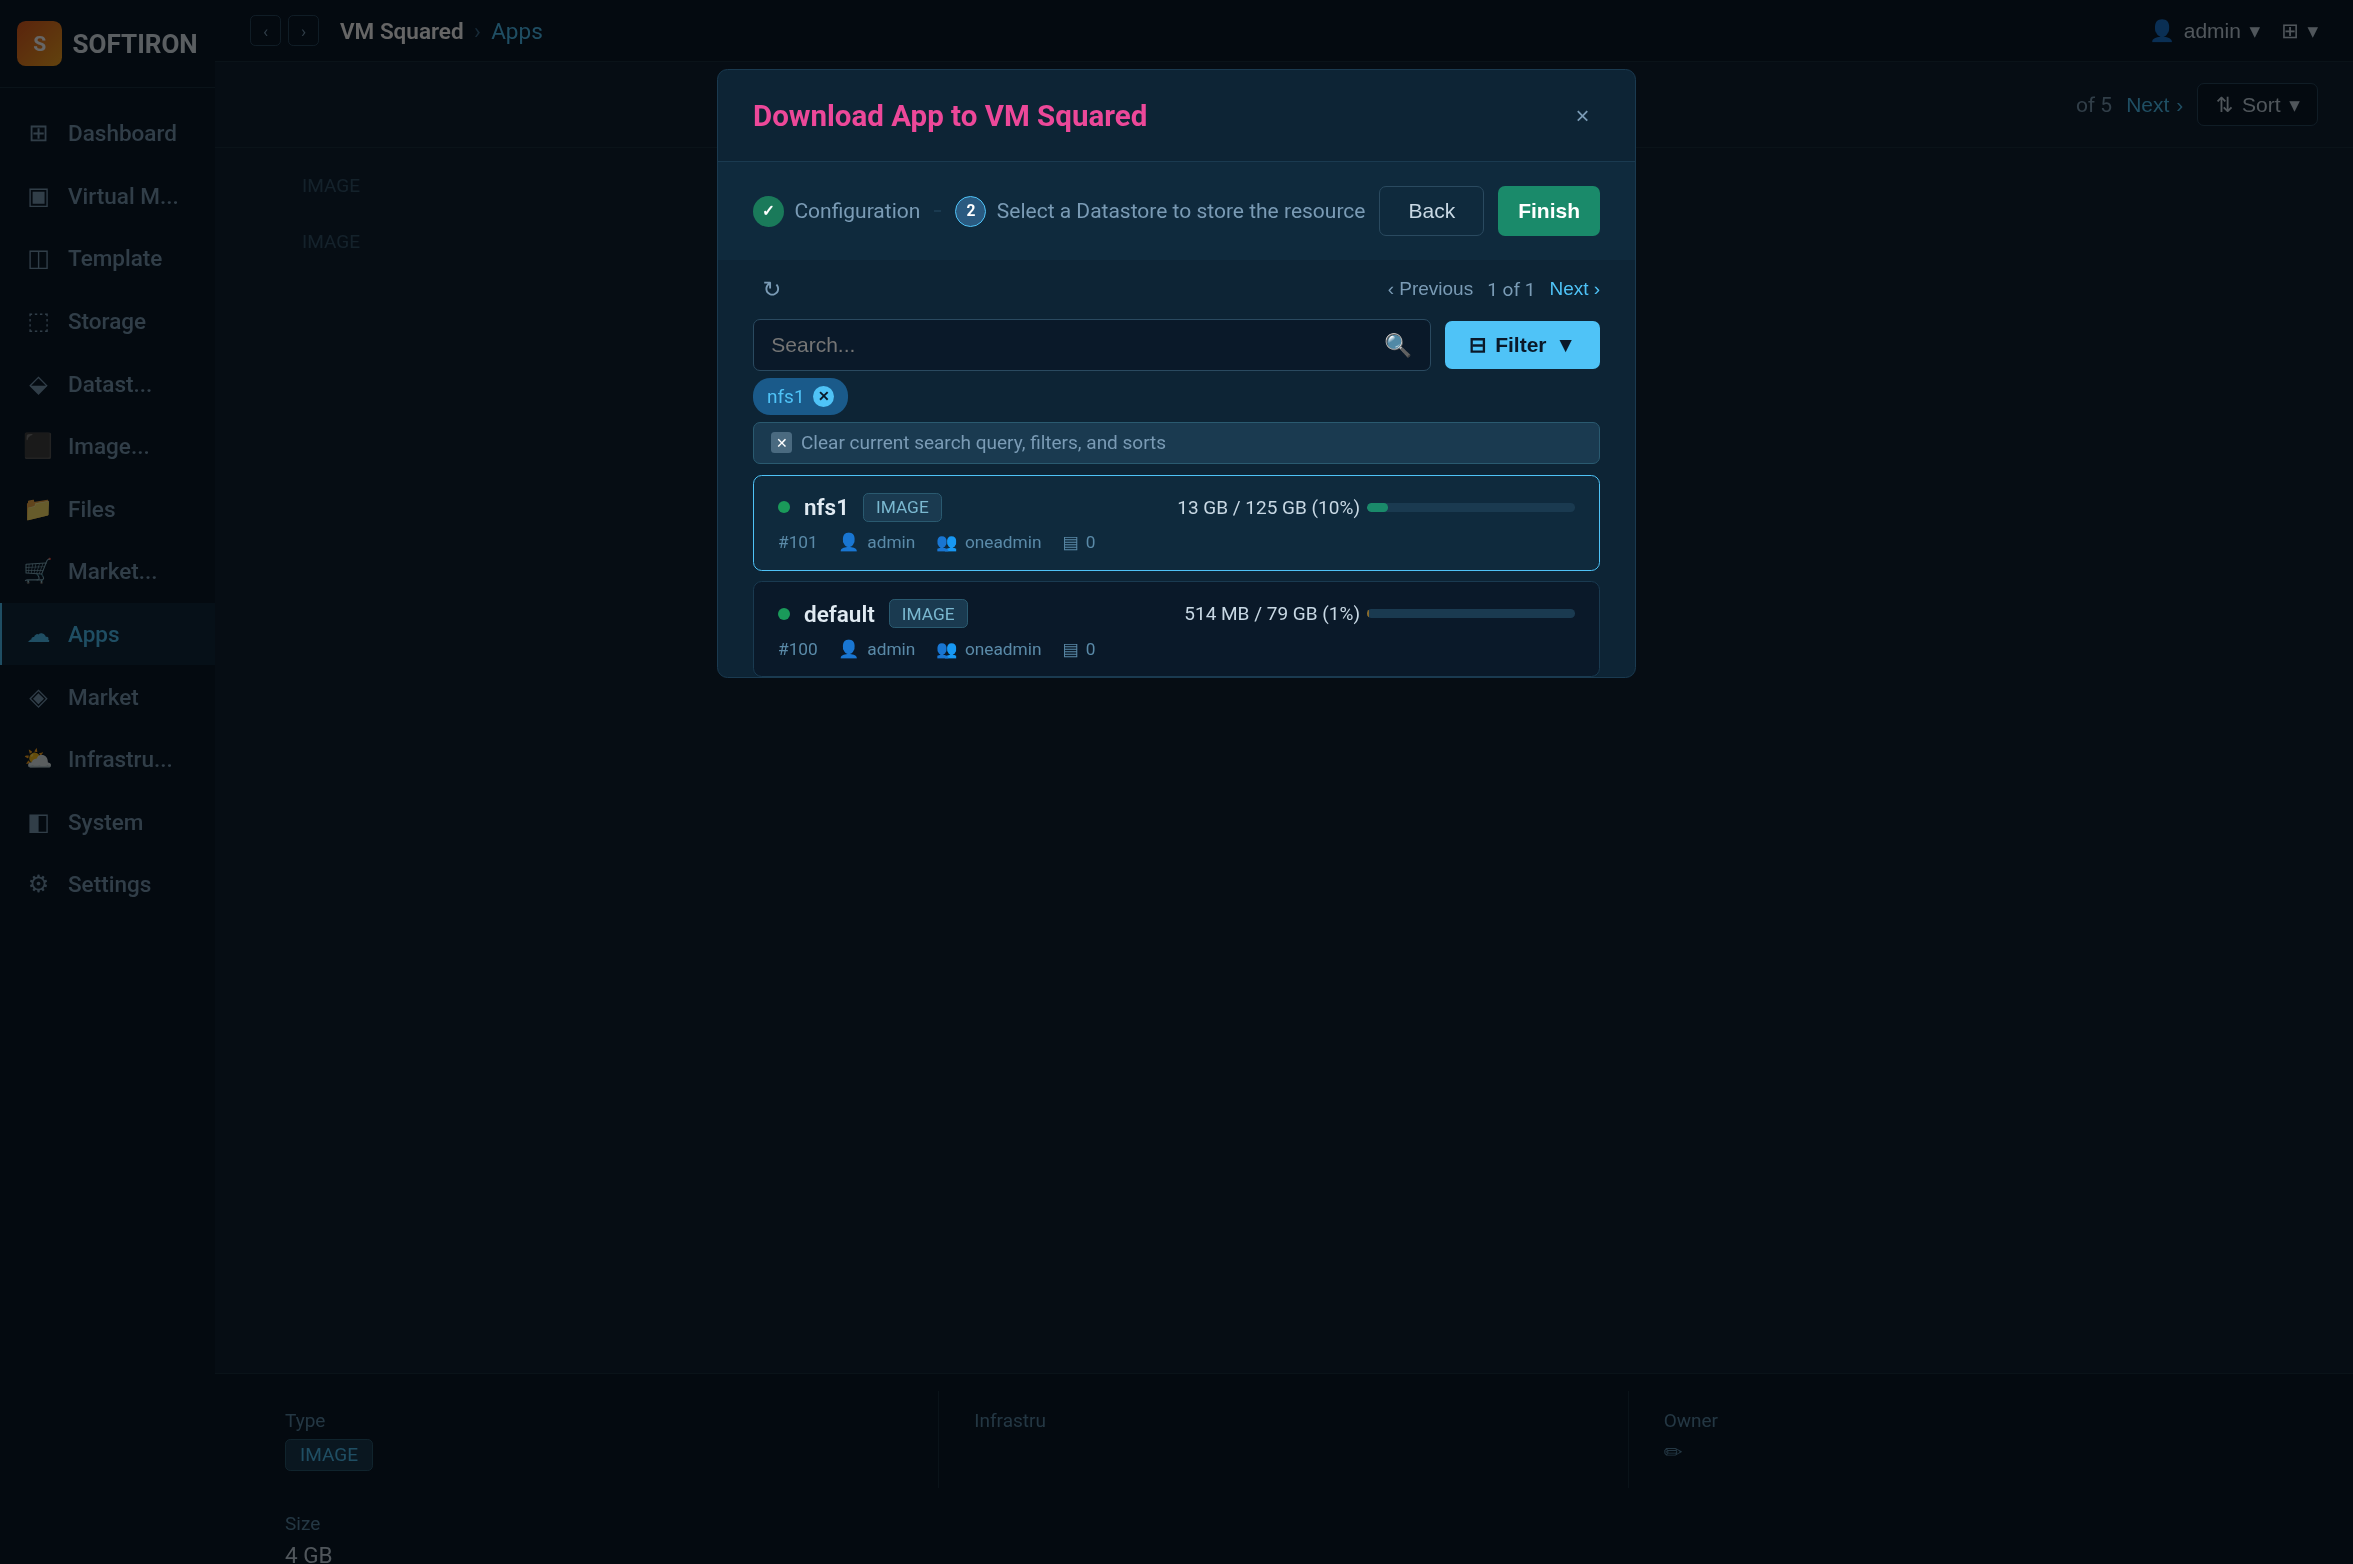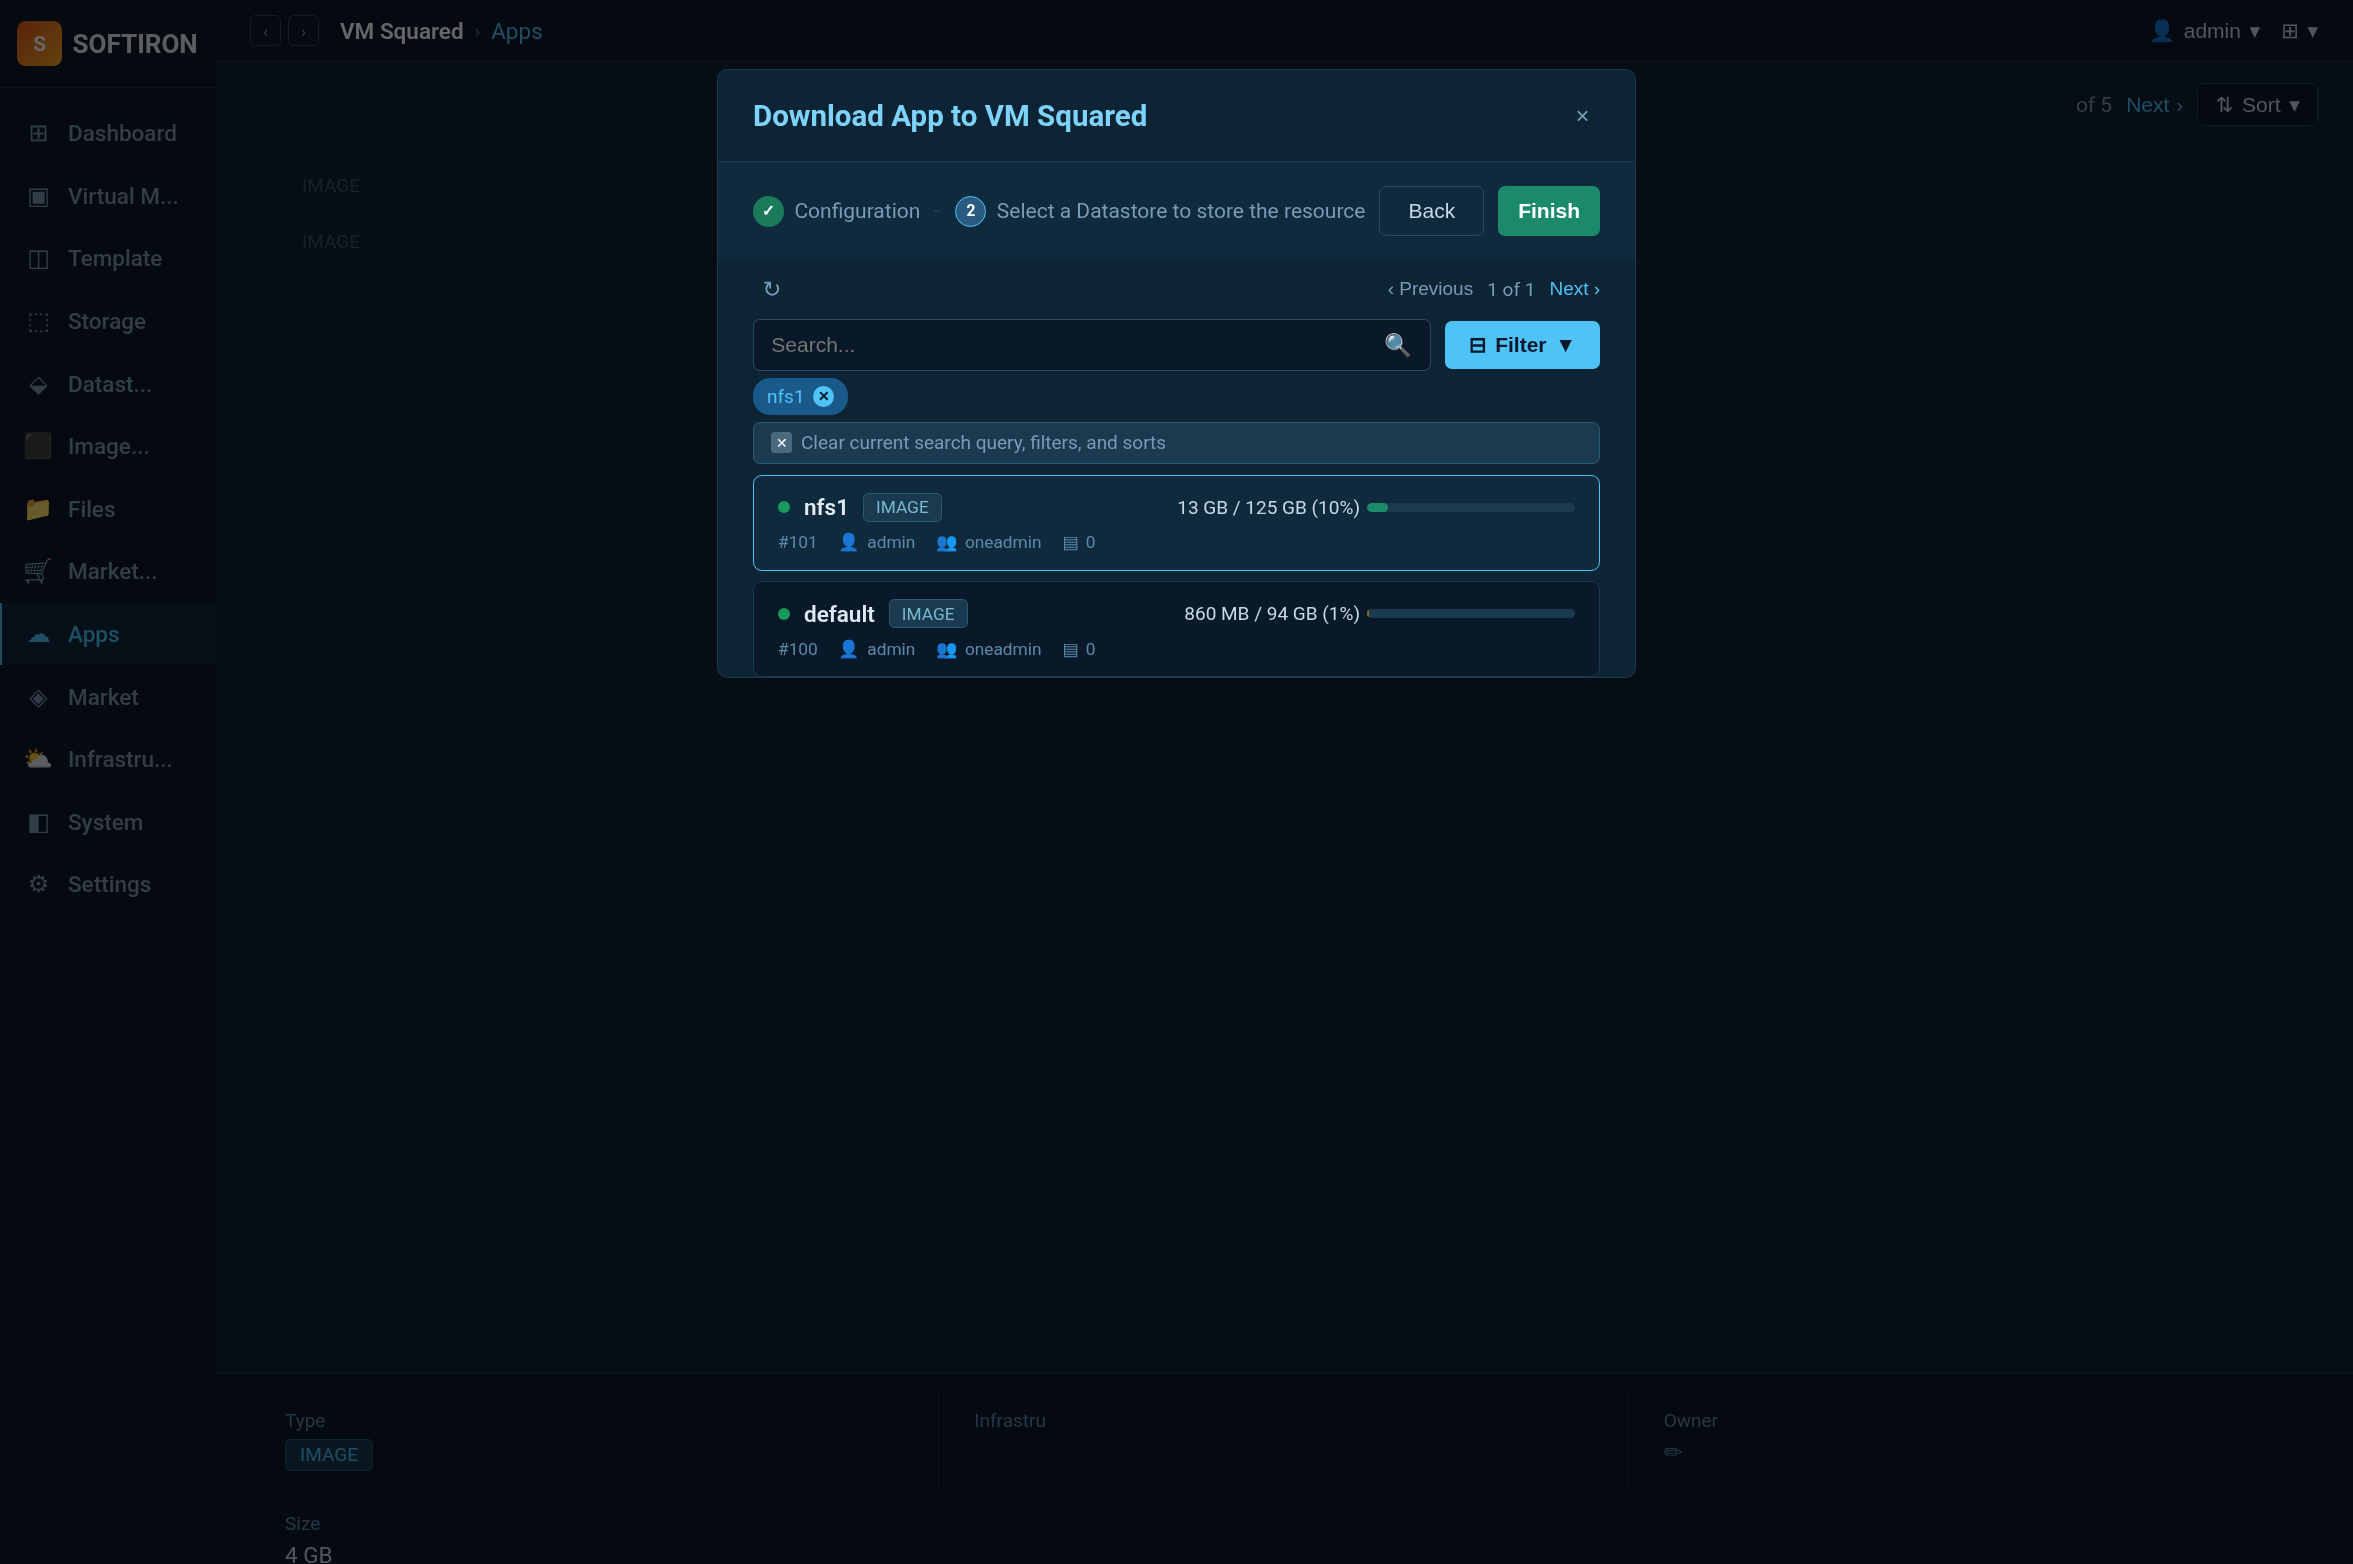--- a/index.html
+++ b/index.html
@@ -187,21 +187,21 @@
     .modal-header {
       display: flex;
       align-items: center;
       justify-content: space-between;
       padding: 28px 35px;
       border-bottom: 0.9px solid #1a3a50;
     }
     .modal-title {
       font-size: 29.5px;
       font-weight: 700;
-      color: #7dd3fc;
+      color: #ec4899;
     }
     .modal-close {
       width: 35px; height: 35px;
       display: flex; align-items: center; justify-content: center;
       cursor: pointer;
       color: #7a9bb5; font-size: 24px;
       background: none; border: none;
     }
 
     
@@ -698,21 +698,21 @@
           </span>
         </div>
       </div>
 
       <div class="ds-item">
         <div class="ds-item-top">
           <div class="ds-status-dot"></div>
           <span class="ds-name">default</span>
           <span class="ds-type-badge">IMAGE</span>
           <div class="ds-stats">
-            <span>860 MB / 94 GB (1%)</span>
+            <span>514 MB / 79 GB (1%)</span>
             <div class="ds-progress-bar-bg">
               <div class="ds-progress-bar-fill" style="width:1%; background:#8a6a2a;"></div>
             </div>
           </div>
         </div>
         <div class="ds-meta">
           <span class="ds-meta-item">#100</span>
           <span class="ds-meta-item">
             <span>👤</span> admin
           </span>

